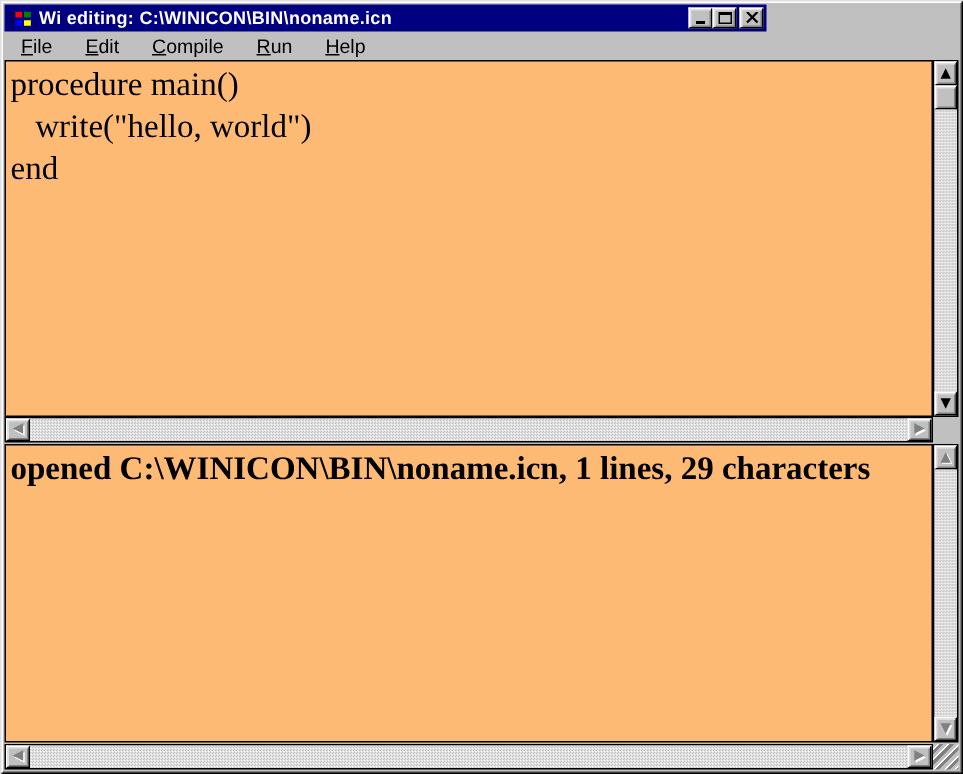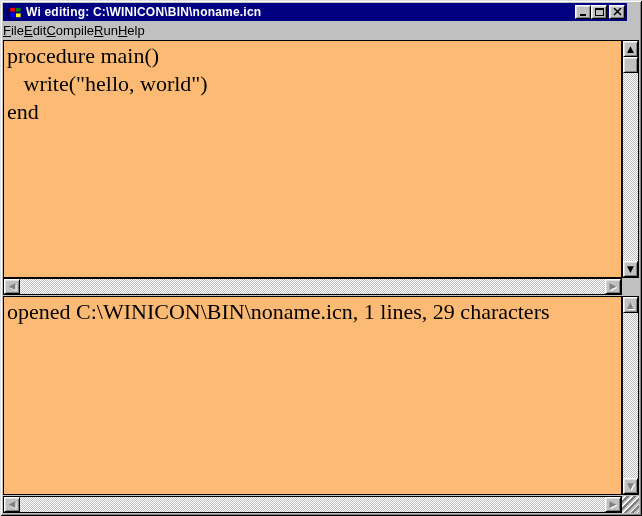--- a/index.html
+++ b/index.html
@@ -6,21 +6,21 @@
   .screen {
     position:relative; width:642px; height:516px; background:#c0c0c0;
     font-family:"Liberation Sans", sans-serif;
     box-shadow: inset 1px 1px 0 #dfdfdf, inset -1px -1px 0 #000,
                 inset 2px 2px 0 #fff, inset -2px -2px 0 #808080;
     overflow:hidden;
   }
 
   
   .titlebar {
-    position:absolute; left:3px; top:3px; width:624px; height:18px;
+    position:absolute; left:3px; top:3px; width:508px; height:18px;
     background:#000080; display:flex; align-items:center;
     padding:0 2px; box-sizing:border-box;
   }
   .app-icon { width:16px; height:15px; margin:0 4px 0 1px; flex:none; }
   .title-text {
     color:#fff; font-weight:bold; font-size:12px; white-space:nowrap;
     flex:1; overflow:hidden; letter-spacing:.2px;
   }
   .tb-buttons { display:flex; align-items:center; flex:none; }
   .btn95 {
@@ -32,31 +32,31 @@
   .tb-btn { width:16px; height:14px; display:flex; align-items:center; justify-content:center; }
   .tb-btn.close { margin-left:2px; }
   .glyph-min { width:6px; height:2px; background:#000; align-self:flex-end; margin:0 auto 2px auto; }
   .glyph-max { width:9px; height:8px; border:1px solid #000; border-top-width:2px; box-sizing:border-box; }
 
   
   .menubar {
     position:absolute; left:3px; top:21px; width:636px; height:19px;
     display:flex; align-items:center; font-size:13px; color:#000;
   }
-  .menu-item { padding:2px 0; white-space:nowrap; cursor:default; }
+  .menu-item { padding:2px 11px; white-space:nowrap; cursor:default; }
 
   
   .pane {
     position:absolute; background:#fdba74; border:1px solid #000; box-sizing:border-box;
     font-family:"Liberation Serif", serif; font-size:22px; line-height:27px;
     color:#000; overflow:hidden;
   }
   .pane .txt { white-space:pre; padding:1px 0 0 3px; }
   .editor-pane { left:3px; top:40px;  width:619px; height:238px; }
-  .output-pane { left:3px; top:296px; width:619px; height:199px; }
+  .output-pane { left:3px; top:296px; width:619px; height:199px;font-weight:bold; }
 
   
   .vsb {
     position:absolute; left:622px; width:17px; background:#c0c0c0;
     border:1px solid #000; box-sizing:border-box;
     display:flex; flex-direction:column;
   }
   .vsb-editor { top:40px;  height:238px; }
   .vsb-output { top:296px; height:199px; }
   .hsb {

